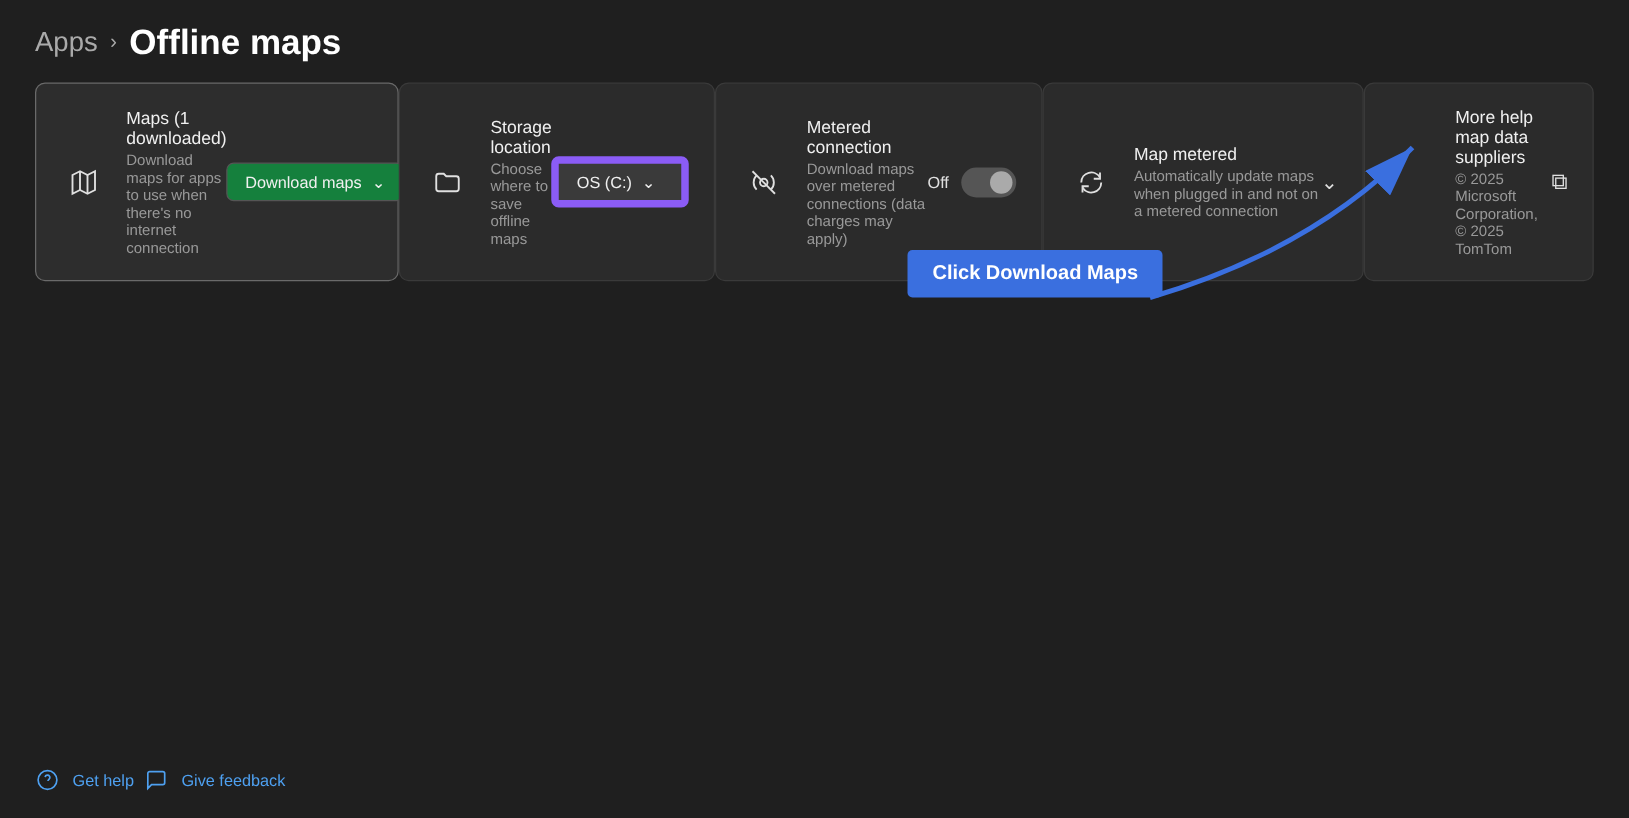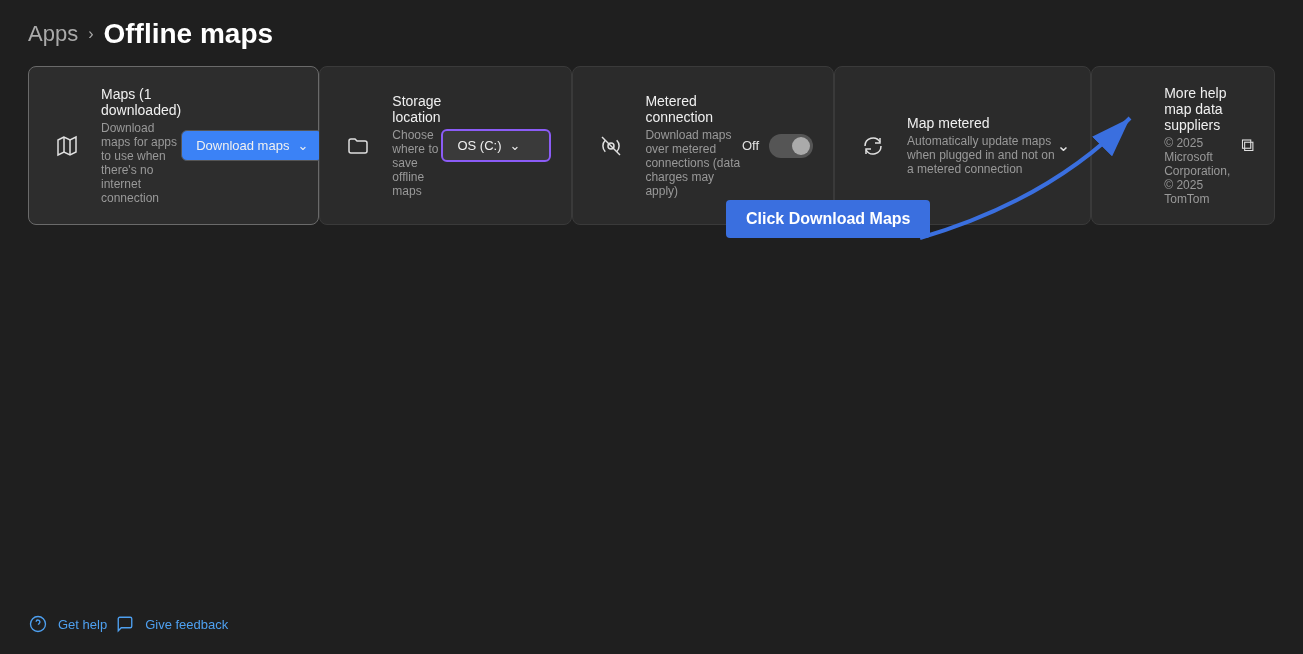--- a/index.html
+++ b/index.html
@@ -89,36 +89,36 @@
     }
     .setting-action {
       display: flex;
       align-items: center;
       gap: 8px;
       flex-shrink: 0;
     }
 
     
     .download-maps-btn {
-      background-color: #3b82f6;
+      background-color: #15803d;
       border: 1px solid #555555;
       color: #f0f0f0;
       padding: 7px 14px;
       border-radius: 6px;
       font-size: 13px;
       cursor: pointer;
       display: flex;
       align-items: center;
       gap: 8px;
     }
 
     
     .storage-select {
       background-color: #3a3a3a;
-      border: 2px solid #8b5cf6;
+      border: 6px solid #8b5cf6;
       color: #f0f0f0;
       padding: 7px 14px;
       border-radius: 6px;
       font-size: 13px;
       cursor: pointer;
       display: flex;
       align-items: center;
       gap: 8px;
       min-width: 110px;
     }

